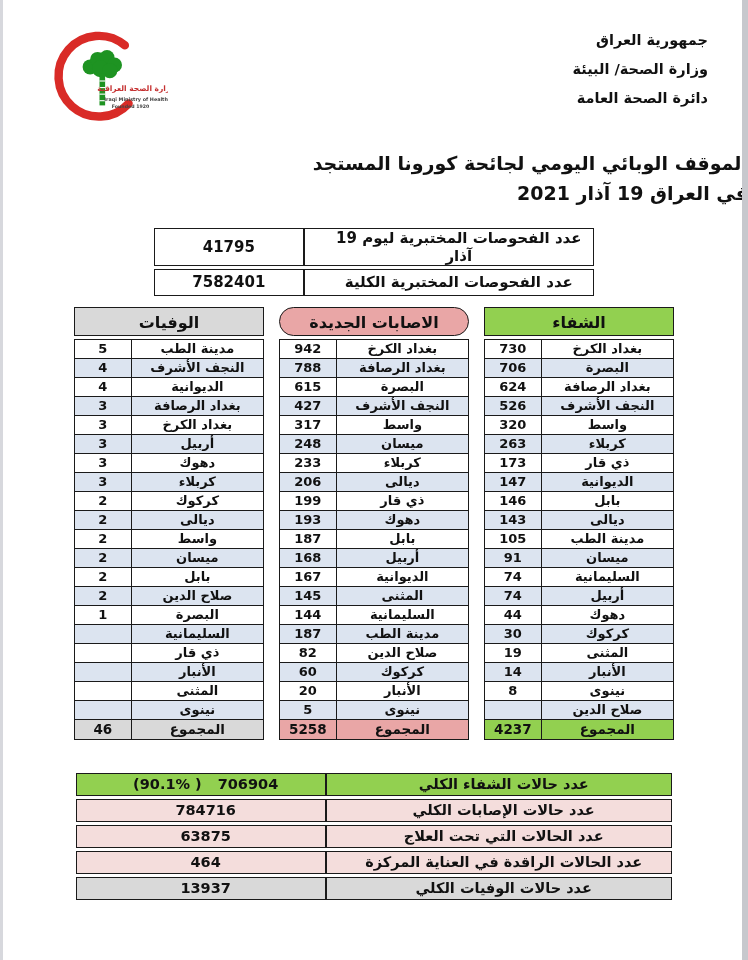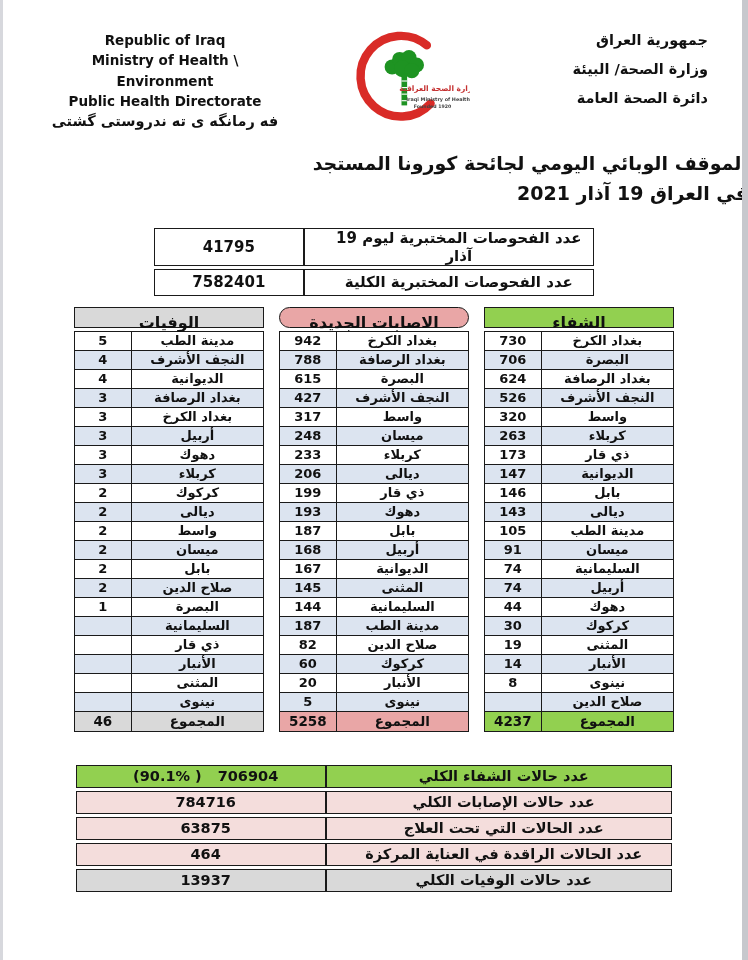--- a/index.html
+++ b/index.html
@@ -25,21 +25,21 @@
 
   
   .tests{width:440px; margin:16px auto 0; border-collapse:separate; border-spacing:0 3px; direction:rtl; font-weight:bold;}
   .tests td{border:1px solid var(--border); height:27px; text-align:center; vertical-align:middle; font-size:15px;}
   .tests td.t-label{width:66%;padding-left:20px;}
   .tests td.t-value{width:34%; direction:ltr;}
 
   
   .tables{display:flex; direction:rtl; justify-content:center; gap:15px; margin-top:8px;}
   .gov-table{width:190px;}
-  .gt-head{border:1px solid var(--border); height:21px; line-height:29px; text-align:center; font-weight:bold; font-size:16px; margin-bottom:3px;}
+  .gt-head{border:1px solid var(--border); height:29px; line-height:29px; text-align:center; font-weight:bold; font-size:16px; margin-bottom:3px;}
   .t-green .gt-head{background:var(--green);}
   .t-pink  .gt-head{background:var(--pink);border-radius:15px;}
   .t-gray  .gt-head{background:var(--gray);}
   .gov-table table{width:100%; border-collapse:collapse; direction:rtl;}
   .gov-table td{border:1px solid var(--border); height:19px; text-align:center; vertical-align:middle; font-weight:bold; font-size:13px; padding:0 2px;}
   .gov-table td.prov{width:70%;}
   .gov-table td.val{width:30%; direction:ltr;}
   .gov-table tbody tr:nth-of-type(even){background:var(--stripe);}
   .gov-table tfoot td{height:20px; font-size:13.5px;}
   .t-green tfoot td{background:var(--green);}
@@ -59,26 +59,20 @@
   svg text{font-family:"DejaVu Sans", sans-serif;}
 </style>
 </head>
 <body>
 
 <div class="page">
   <div class="scan-edge-left"></div>
   <div class="scan-edge-right"></div>
 
   <div class="hdr">
-    <div class="hdr-en">
-      <div>Republic of Iraq</div>
-      <div>Ministry of Health \ Environment</div>
-      <div>Public Health Directorate</div>
-      <div class="ku">فه رمانگه ى ته ندروستى گشتى</div>
-    </div>
 
     <div class="hdr-logo">
       <svg width="122" height="118" viewBox="0 0 130 112">
         <path d="M 84 18 A 43 43 0 1 0 88 80" fill="none" stroke="#d92b27" stroke-width="9" stroke-linecap="round"></path>
         <g fill="#1e9322">
           <circle cx="47" cy="41" r="8"></circle>
           <circle cx="55" cy="33" r="8"></circle>
           <circle cx="65" cy="31" r="8"></circle>
           <circle cx="73" cy="39" r="8"></circle>
           <circle cx="58" cy="43" r="9"></circle>

